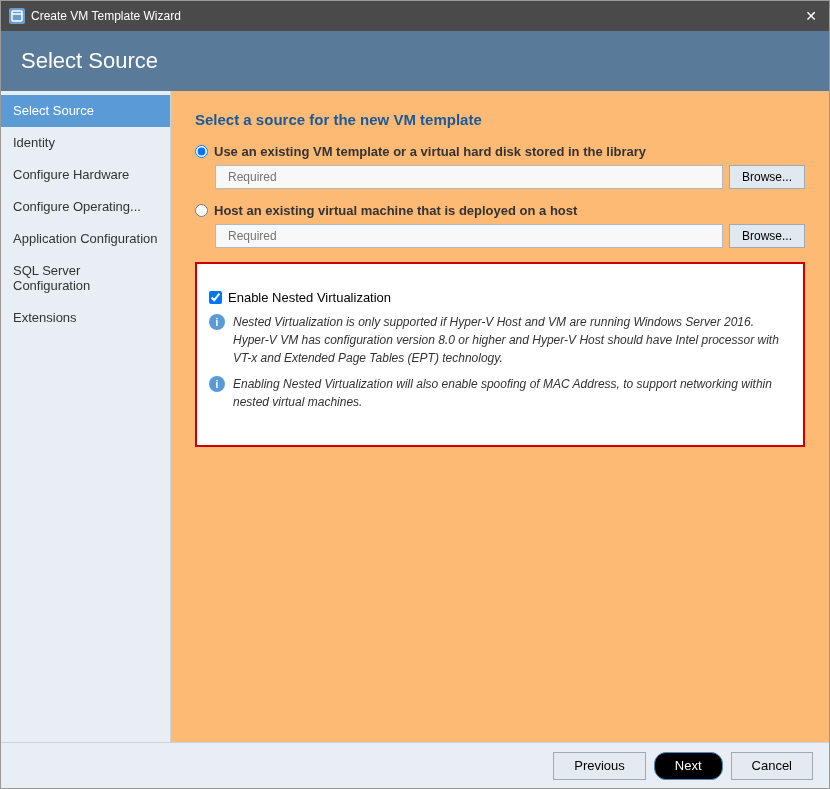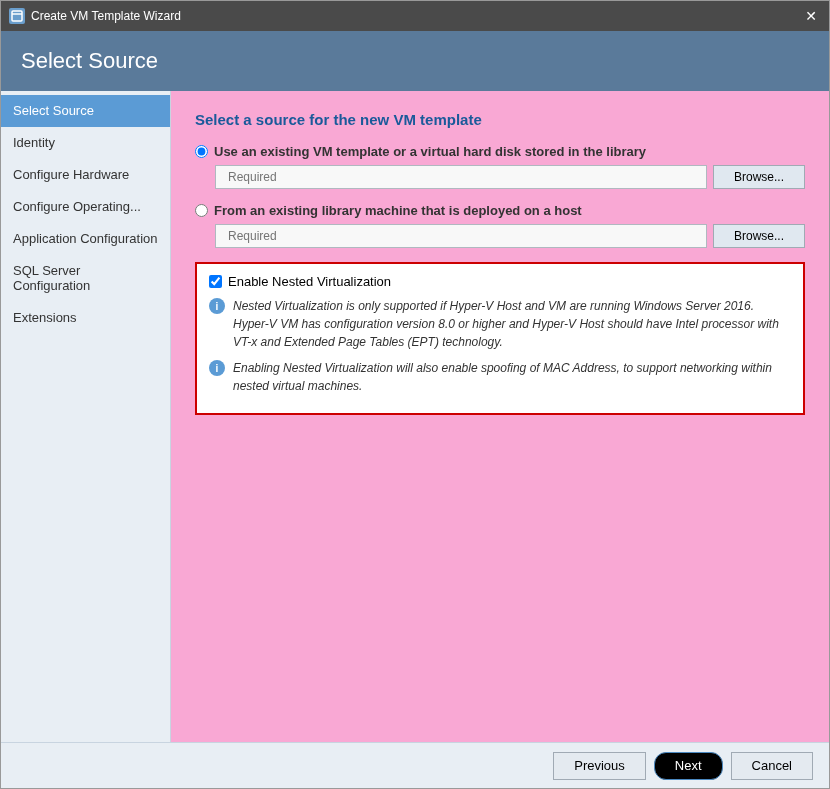--- a/index.html
+++ b/index.html
@@ -94,21 +94,21 @@
     }
 
     .sidebar-item.active {
       background: #5b9bd5;
       color: white;
     }
 
     .main-content {
       flex: 1;
       padding: 20px 24px;
-      background: #f9a8d4;
+      background: #fdba74;
       overflow-y: auto;
     }
 
     .section-title {
       font-size: 15px;
       font-weight: 600;
       color: #1a5a9a;
       margin-bottom: 16px;
     }
 
@@ -140,32 +140,32 @@
       height: 24px;
       border: 1px solid #b0b8c0;
       background: #f8f8f8;
       padding: 2px 12px;
       font-size: 12px;
       color: #999;
     }
 
     .browse-btn {
       margin-left: 6px;
-      padding: 2px 20px;
+      padding: 2px 12px;
       height: 24px;
       background: #e0e8f0;
       border: 1px solid #a0aab4;
       cursor: pointer;
       font-size: 12px;
       white-space: nowrap;
     }
 
     .nested-virt-box {
       border: 2px solid #cc0000;
-      padding: 10px 12px;
+      padding: 26px 12px;
       margin-top: 4px;
       background: white;
     }
 
     .checkbox-row {
       display: flex;
       align-items: center;
       margin-bottom: 8px;
     }
 
@@ -284,21 +284,21 @@
         <span class="radio-label">Use an existing VM template or a virtual hard disk stored in the library</span>
       </div>
 
       <div class="input-row">
         <input type="text" class="text-input" placeholder="Required" style="">
         <button class="browse-btn">Browse...</button>
       </div>
 
       <div class="radio-option">
         <input type="radio" name="source" style="">
-        <span class="radio-label">From an existing library machine that is deployed on a host</span>
+        <span class="radio-label">Host an existing virtual machine that is deployed on a host</span>
       </div>
 
       <div class="input-row">
         <input type="text" class="text-input" placeholder="Required" style="">
         <button class="browse-btn">Browse...</button>
       </div>
 
       <div class="nested-virt-box">
         <div class="checkbox-row">
           <input type="checkbox" checked="" style="">

